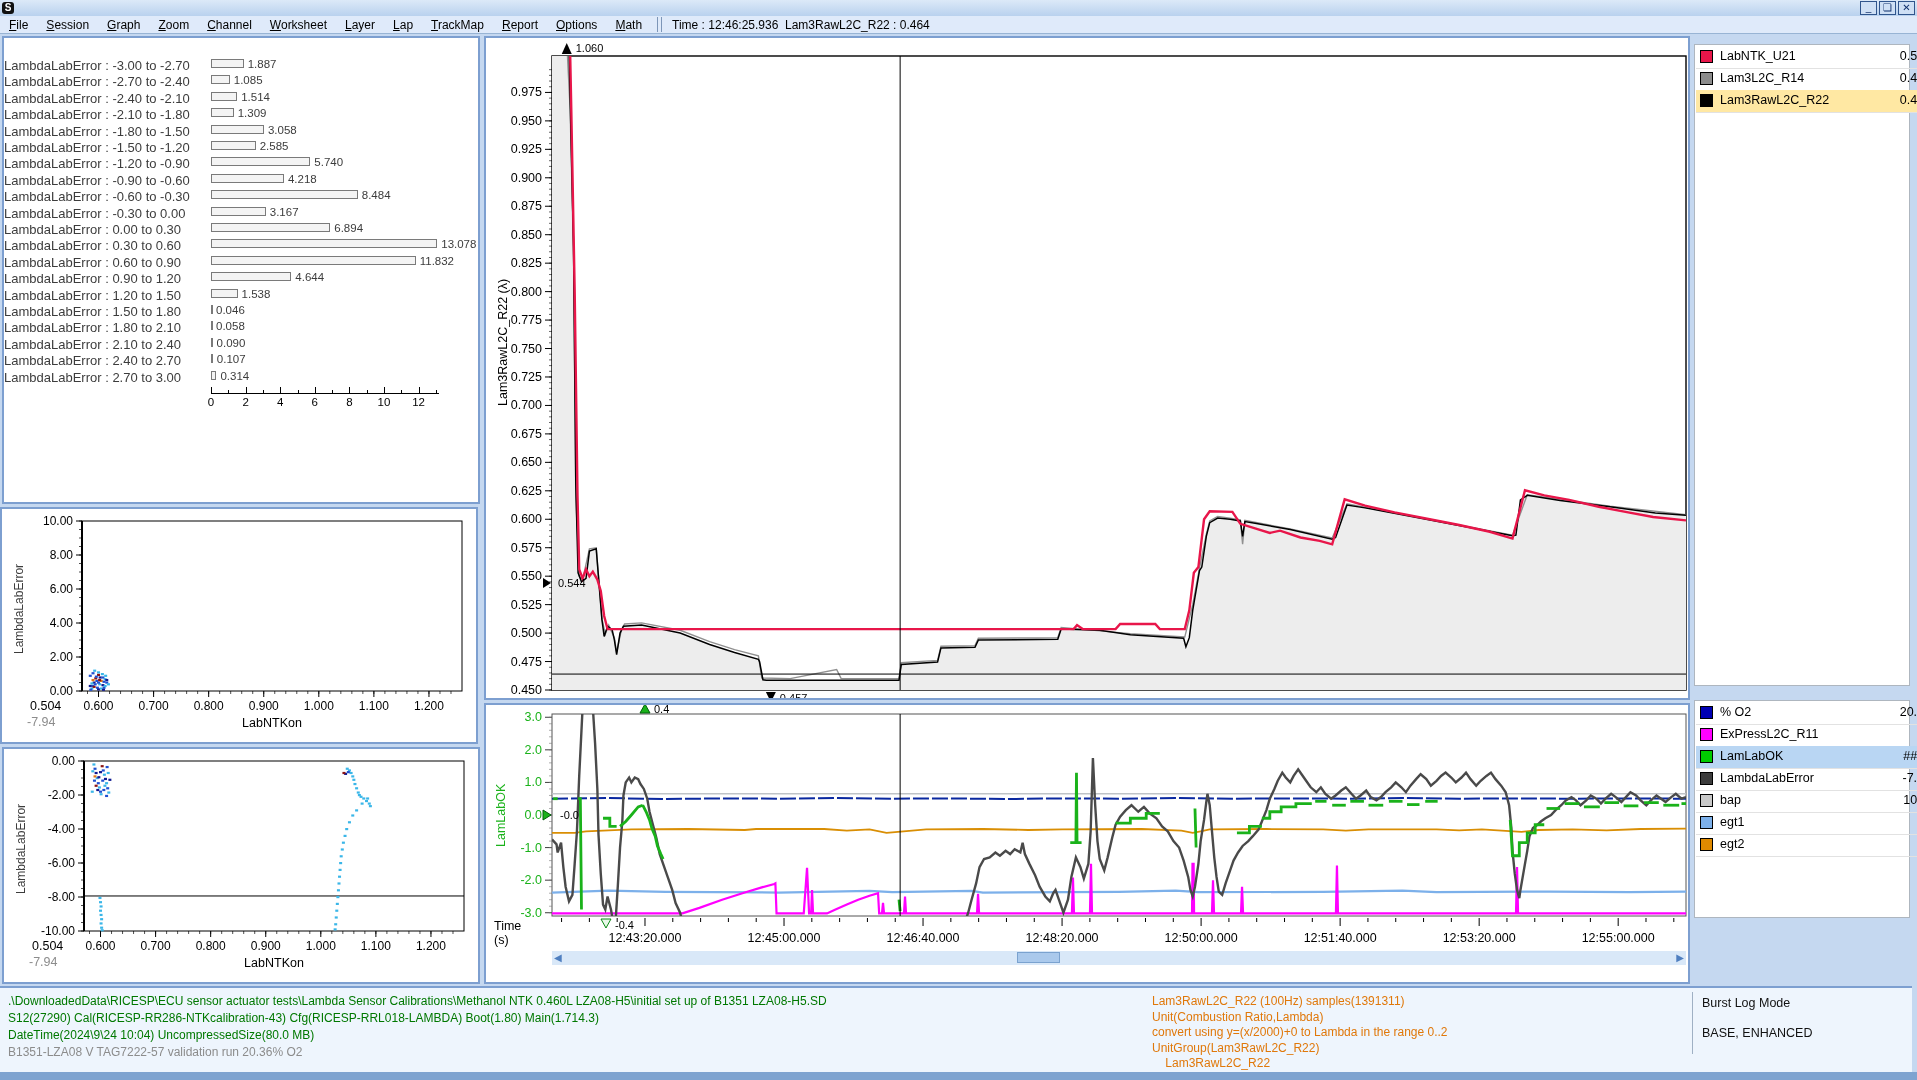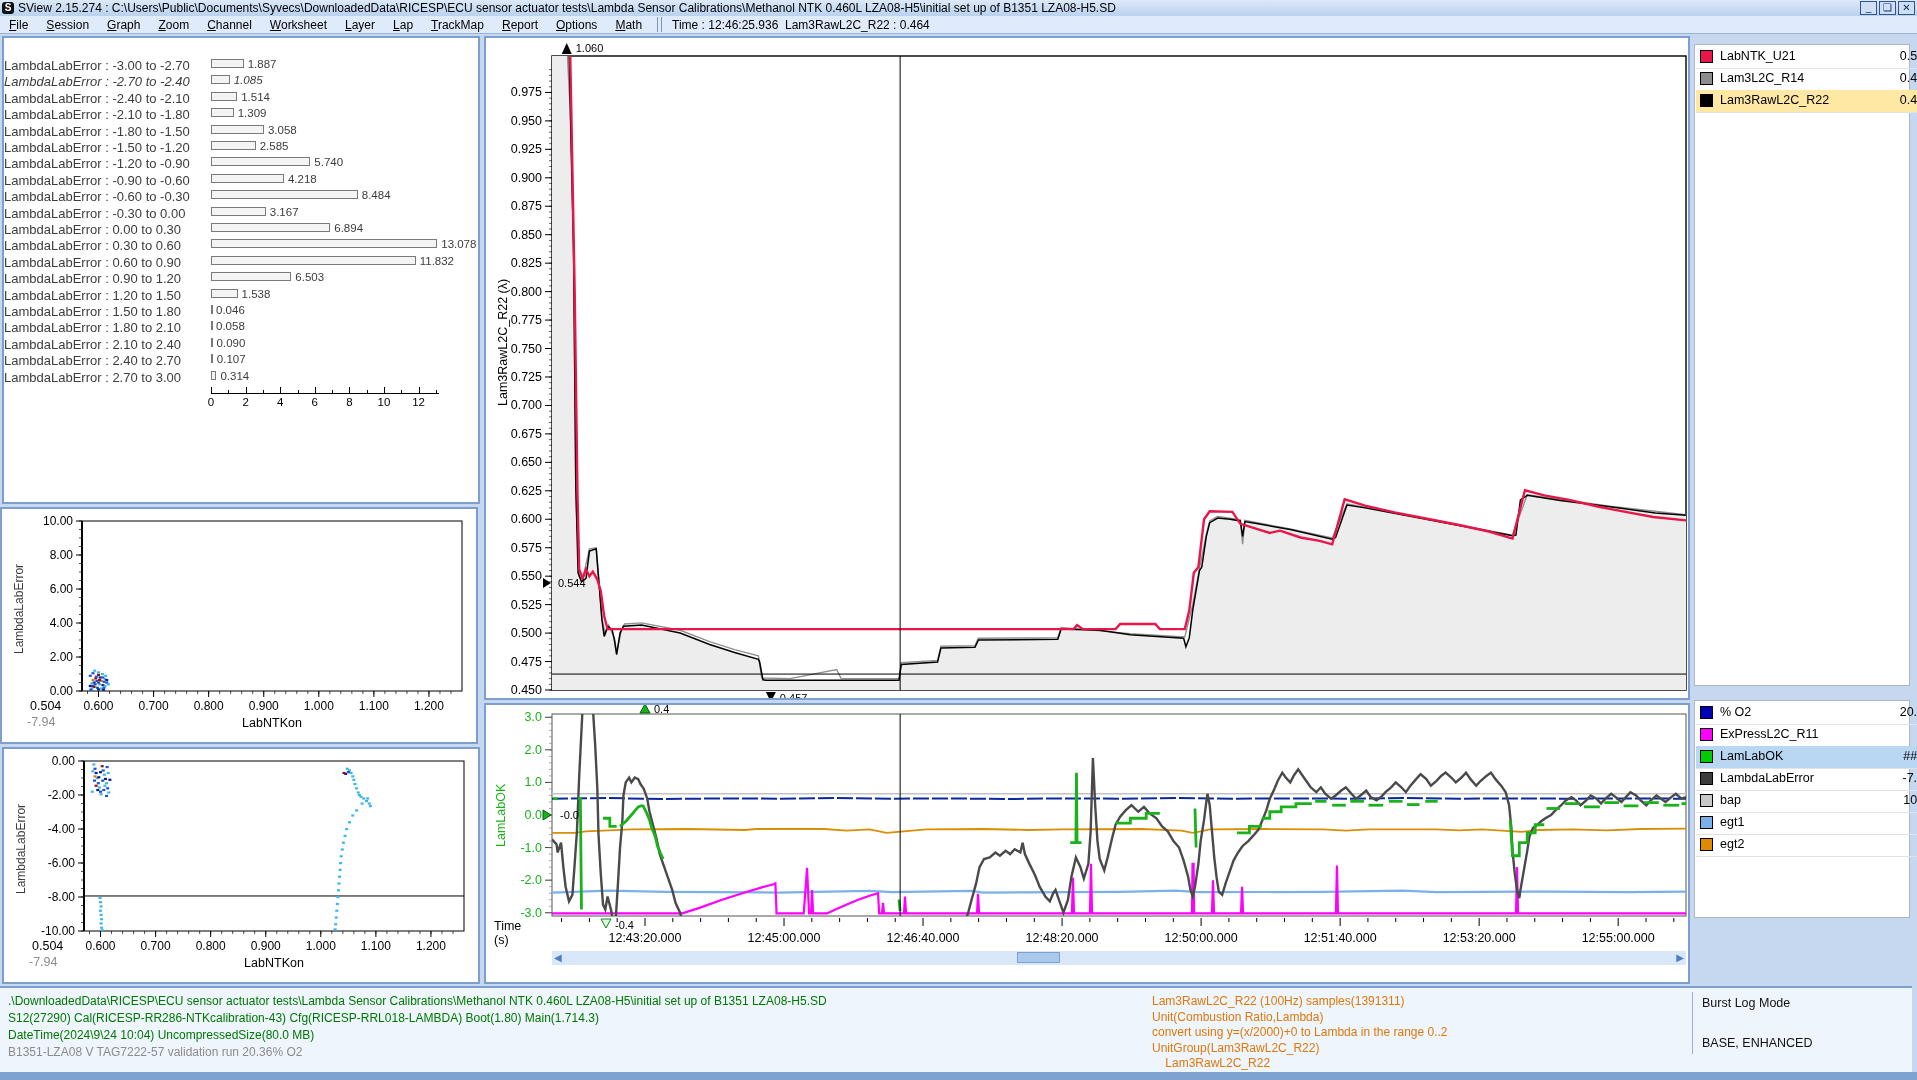--- a/index.html
+++ b/index.html
@@ -39,21 +39,20 @@
   .rot{position:absolute;transform:rotate(-90deg);transform-origin:left top;white-space:nowrap;}
   svg{position:absolute;left:0;top:0;}
   text{font-family:"Liberation Sans","DejaVu Sans",sans-serif;}
 </style>
 </head>
 <body>
 
 <div id="app">
   <div id="titlebar">
     <div id="app-icon">S</div>
-    <div id="title-text">SView 2.15.274  :  C:\Users\Public\Documents\Syvecs\DownloadedData\RICESP\ECU sensor actuator tests\Lambda Sensor Calibrations\Methanol NTK 0.460L LZA08-H5\initial set up of B1351 LZA08-H5.SD</div>
     <div id="win-buttons">
         <div class="winbtn">_</div>
         <div class="winbtn">❏</div>
         <div class="winbtn">✕</div>
       </div>
   </div>
   <div id="menubar">
       <div class="menu-item"><u>F</u>ile</div>
       <div class="menu-item"><u>S</u>ession</div>
       <div class="menu-item"><u>G</u>raph</div>
@@ -69,21 +68,21 @@
       <div style="width: 3px; height: 15px; border-left: 1px solid rgb(125, 150, 184); border-right: 1px solid rgb(125, 150, 184); margin: 0px 6px;"></div>
       <div style="font-size: 12px; padding-left: 4px; white-space: pre;">Time : 12:46:25.936  Lam3RawL2C_R22 : 0.464</div>
     </div>
 
   <div class="panel" id="p-hist" style="left:2px;top:36px;width:478px;height:468px;">
       <div class="hrow" style="top: 19px;">
         <div class="hlabel">LambdaLabError : -3.00 to -2.70</div>
         <div class="hbar" style="width: 32.6451px;"></div>
         <div class="hval" style="left: 243.645px;">1.887</div>
       </div>
-      <div class="hrow" style="top: 35.4px; font-style: italic;">
+      <div class="hrow" style="top: 35.4px;">
         <div class="hlabel">LambdaLabError : -2.70 to -2.40</div>
         <div class="hbar" style="width: 18.7705px;"></div>
         <div class="hval" style="left: 229.77px;">1.085</div>
       </div>
       <div class="hrow" style="top: 51.8px;">
         <div class="hlabel">LambdaLabError : -2.40 to -2.10</div>
         <div class="hbar" style="width: 26.1922px;"></div>
         <div class="hval" style="left: 237.192px;">1.514</div>
       </div>
       <div class="hrow" style="top: 68.2px;">
@@ -132,21 +131,21 @@
         <div class="hval" style="left: 437.249px;">13.078</div>
       </div>
       <div class="hrow" style="top: 215.8px;">
         <div class="hlabel">LambdaLabError : 0.60 to 0.90</div>
         <div class="hbar" style="width: 204.694px;"></div>
         <div class="hval" style="left: 415.694px;">11.832</div>
       </div>
       <div class="hrow" style="top: 232.2px;">
         <div class="hlabel">LambdaLabError : 0.90 to 1.20</div>
         <div class="hbar" style="width: 80.3412px;"></div>
-        <div class="hval" style="left: 291.341px;">6.503</div>
+        <div class="hval" style="left: 291.341px;">4.644</div>
       </div>
       <div class="hrow" style="top: 248.6px;">
         <div class="hlabel">LambdaLabError : 1.20 to 1.50</div>
         <div class="hbar" style="width: 26.6074px;"></div>
         <div class="hval" style="left: 237.607px;">1.538</div>
       </div>
       <div class="hrow" style="top: 265px;">
         <div class="hlabel">LambdaLabError : 1.50 to 1.80</div>
         <div class="hbar" style="width: 1px;"></div>
         <div class="hval" style="left: 212px;">0.046</div>
@@ -887,17 +886,17 @@
     <div id="status-mid">
         <div class="mline" style="top: 6px;">Lam3RawL2C_R22 (100Hz) samples(1391311)</div>
         <div class="mline" style="top: 21.5px;">Unit(Combustion Ratio,Lambda)</div>
         <div class="mline" style="top: 37px;">convert using y=(x/2000)+0 to Lambda in the range 0..2</div>
         <div class="mline" style="top: 52.5px;">UnitGroup(Lam3RawL2C_R22)</div>
         <div class="mline" style="top: 68px;">    Lam3RawL2C_R22</div>
       </div>
     <div id="status-divider"></div>
     <div id="status-right">
         <div class="rline" style="top: 8px;">Burst Log Mode</div>
-        <div class="rline" style="top: 48px;">BASE, ENHANCED</div>
+        <div class="rline" style="top: 38px;">BASE, ENHANCED</div>
       </div>
   </div>
   <div id="bottom-edge"></div>
 </div>
 
 </body></html>

